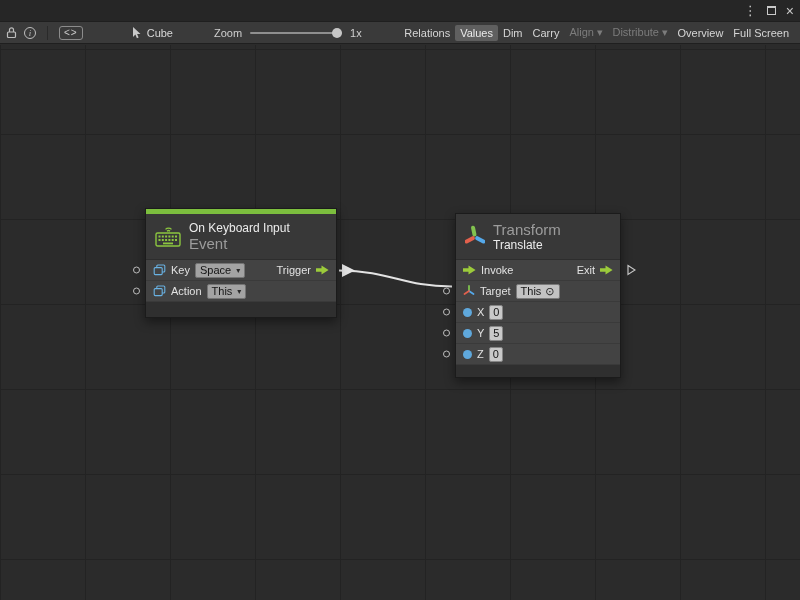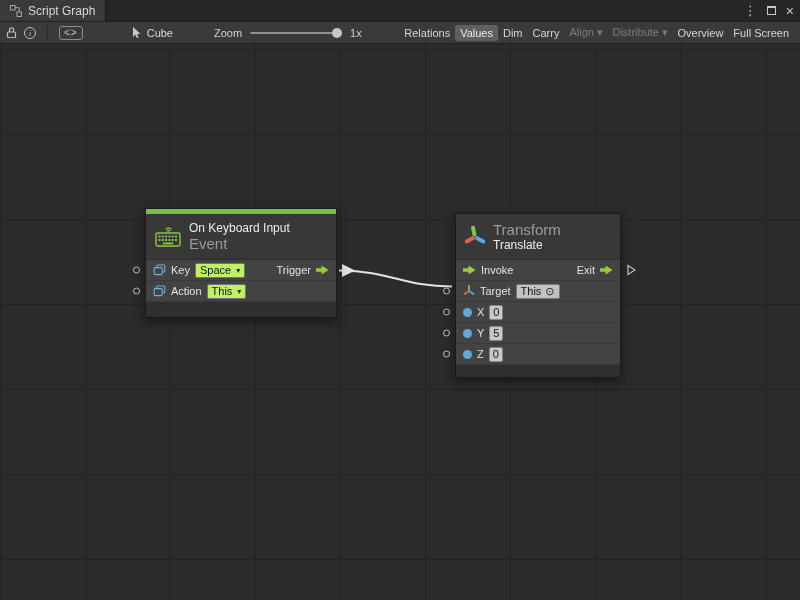--- a/index.html
+++ b/index.html
@@ -62,48 +62,38 @@
   .node-footer { background:#2f2f2f; }
 
   .port-circle { position:absolute; left:-13px; top:50%; transform:translateY(-50%);
                  width:7px; height:7px; border:1px solid #bdbdbd; border-radius:50%;
                  background:transparent; }
   .flow-arrow { display:flex; align-items:center; }
   .flow-next { position:absolute; right:-16px; top:50%; transform:translateY(-50%);
                display:flex; align-items:center; }
   .dot-blue { width:9px; height:9px; border-radius:50%; background:#5fa8dc; flex:0 0 auto; }
 
-  .dd { display:inline-flex; align-items:center; gap:5px; background:#bef264;
+  .dd { display:inline-flex; align-items:center; gap:5px; background:#a3a3a3;
         border:1px solid #747474; border-radius:2px; height:15px; padding:0 4px;
         font-size:11px; color:#141414; cursor:default;text-align:center; }
   .dd-arrow { font-size:8px; color:#2a2a2a; }
   .nf { background:#c9c9c9; border:1px solid #858585; border-radius:2px; min-width:14px;
         height:15px; padding:0 3px; font-size:11px; color:#141414; display:inline-flex;
         align-items:center; justify-content:center; }
   .obj-field { display:inline-flex; align-items:center; gap:4px; background:#c2c2c2;
                border:1px solid #7a7a7a; border-radius:2px; height:15px; padding:0 4px;
                font-size:11px; color:#141414; }
   .obj-dot { font-size:11px; line-height:1; color:#1d1d1d; }
 </style>
 </head>
 <body>
 
 <div class="root">
 
   <div class="titlebar">
-    <div class="tab">
-      <span class="tb-icon">
-        <svg width="12" height="12" viewBox="0 0 12 12">
-          <rect x="0.5" y="0.5" width="4.5" height="4.5" fill="none" stroke="#a8a8a8"></rect>
-          <rect x="7" y="7" width="4.5" height="4.5" fill="none" stroke="#a8a8a8"></rect>
-          <path d="M5 2.7 H9.2 V7" fill="none" stroke="#a8a8a8"></path>
-        </svg>
-      </span>
-      <span>Script Graph</span>
-    </div>
     <div class="win-controls">
       <span class="win-menu">⋮</span>
       <span class="win-max"></span>
       <span class="win-close">×</span>
     </div>
   </div>
 
   <div class="toolbar">
     <span class="tb-icon">
       <svg width="11" height="13" viewBox="0 0 11 13">

